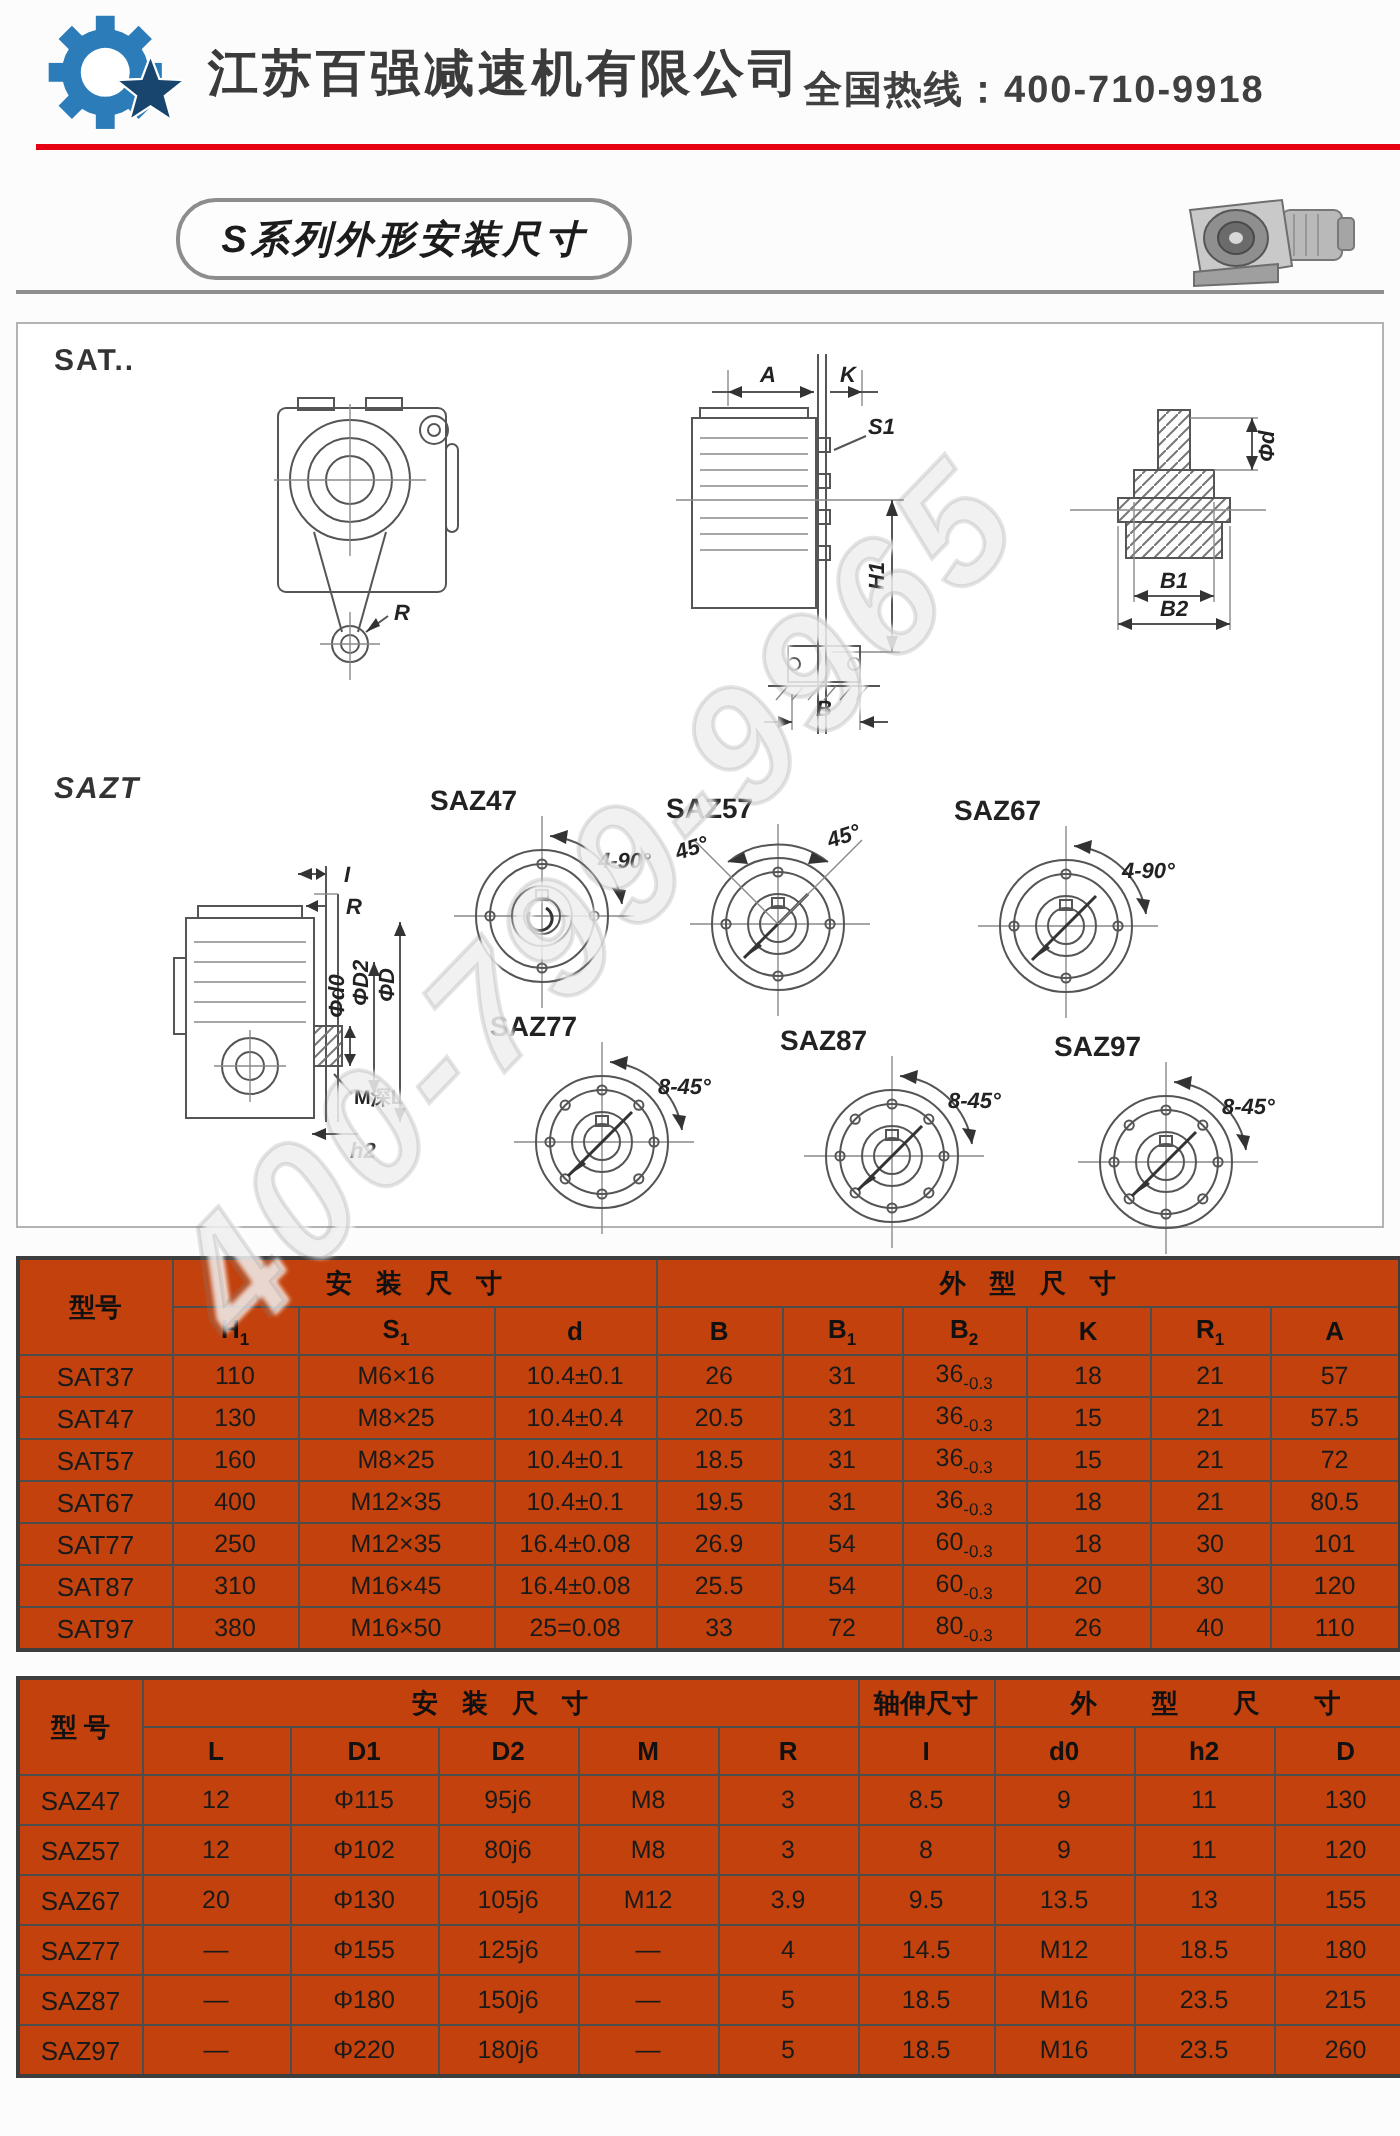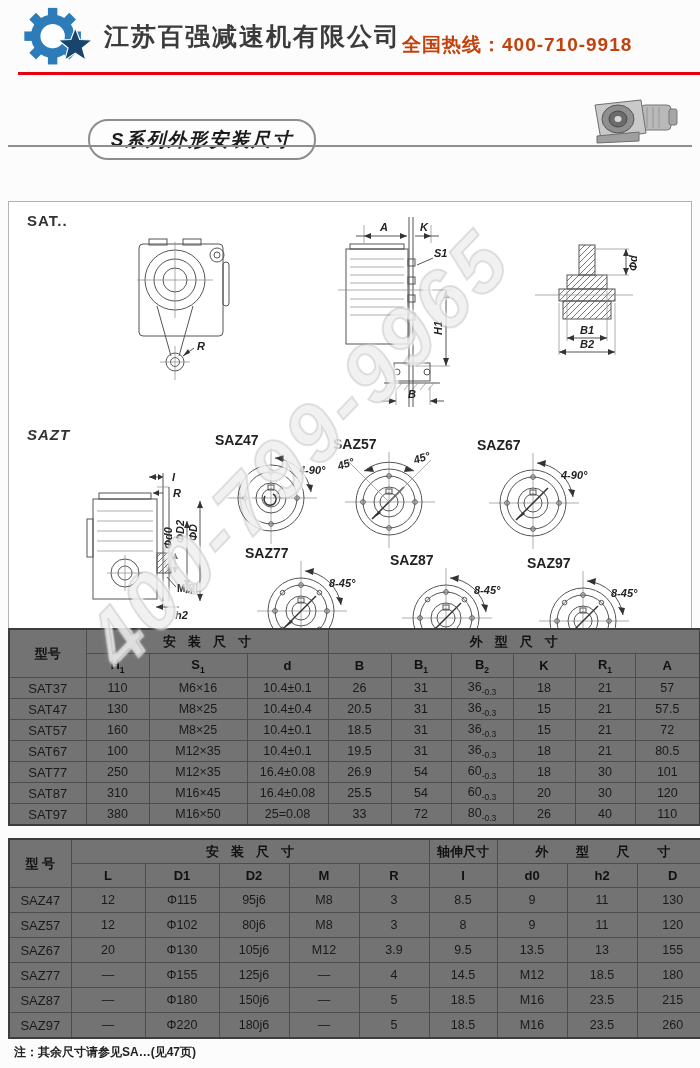--- a/index.html
+++ b/index.html
@@ -1,30 +1,30 @@
 <!DOCTYPE html>
 <html><head>
 <meta charset="utf-8">
 <style>
   html,body{margin:0;padding:0;background:#e9e9e9;}
   .page{position:relative;width:700px;height:1068px;margin:0 auto;background:#fcfcfc;
         font-family:"Liberation Sans",sans-serif;overflow:hidden;color:#222;}
   
   .logo{position:absolute;left:20px;top:6px;width:86px;height:66px;}
   .company{position:absolute;left:104px;top:20px;font-size:25px;font-weight:bold;color:#3b3b3b;letter-spacing:2px;}
-  .hotline{position:absolute;left:402px;top:32px;font-size:19px;font-weight:bold;color:#c2410c;letter-spacing:1px;}
+  .hotline{position:absolute;left:402px;top:32px;font-size:19px;font-weight:bold;color:#404040;letter-spacing:1px;}
   .redline{position:absolute;left:18px;top:72px;width:682px;height:3px;background:#e60012;}
   
   .badge{position:absolute;left:88px;top:99px;width:224px;height:37px;border:2px solid #8d8d8d;border-radius:20px;
-         background:#fdfdfd;display:flex;align-items:center;justify-content:center;margin-top:20px;}
+         background:#fdfdfd;display:flex;align-items:center;justify-content:center;}
   .badge span{font-size:19px;font-weight:bold;font-style:italic;color:#1c1c1c;letter-spacing:2px;}
   .product{position:absolute;left:585px;top:93px;width:100px;height:53px;}
   .grayline{position:absolute;left:8px;top:145px;width:684px;height:2px;background:#8e8e8e;}
   
-  .panel{position:absolute;left:8px;top:161px;width:682px;height:451px;border:1px solid #b3b3b3;background:#ffffff;margin-top:40px;}
+  .panel{position:absolute;left:8px;top:161px;width:682px;height:451px;border:1px solid #b3b3b3;background:#ffffff;}
   .seclabel{position:absolute;font-size:15px;font-weight:bold;color:#333;letter-spacing:1px;}
   .lab-sat{left:18px;top:10px;}
   .lab-sazt{left:18px;top:224px;font-style:italic;}
   .dwg{position:absolute;}
   .dA{left:122px;top:32px;}  .dB{left:325px;top:9px;}  .dC{left:520px;top:39px;}  .dD{left:70px;top:259px;}
   .flange{position:absolute;width:155px;height:115px;}
   .f0{left:200px;top:232px;} .f1{left:318px;top:236px;} .f2{left:462px;top:237px;}
   .f3{left:230px;top:345px;} .f4{left:375px;top:352px;} .f5{left:512px;top:355px;}
   .flabel{position:absolute;left:6px;top:-2px;font-size:14px;font-weight:bold;color:#222;}
   .flange svg{position:absolute;left:0;top:0;}
@@ -35,21 +35,21 @@
   .fil{fill:#333;stroke:none;}
   text.dim{font-family:"Liberation Sans",sans-serif;font-size:11px;font-weight:bold;font-style:italic;fill:#222;}
   text.cnd{font-family:"Liberation Sans",sans-serif;font-size:10px;font-weight:bold;fill:#222;}
   
   .wm{position:absolute;left:100px;top:608px;width:760px;z-index:30;pointer-events:none;
       transform:rotate(-46deg);transform-origin:0 50%;
       font-size:82px;font-weight:bold;font-style:italic;letter-spacing:5px;
       color:rgba(120,120,120,0.10);-webkit-text-stroke:2px rgba(130,130,130,0.22);
       text-shadow:2px 2px 2px rgba(255,255,255,0.85);}
   
-  table{position:absolute;left:8px;border-collapse:collapse;table-layout:fixed;width:684px;background:#737373;}
+  table{position:absolute;left:8px;border-collapse:collapse;table-layout:fixed;width:684px;background:#c2410c;}
   .t1{top:628px;} .t2{top:838px;}
   table{border:2px solid #3d3d3d;}
   th,td{border:1px solid #4d4d4d;text-align:center;vertical-align:middle;padding:0;white-space:nowrap;overflow:hidden;}
   th{font-size:13px;font-weight:bold;color:#111;}
   .t1 th{height:23px;} .t1 td{height:20px;}
   .t2 th{height:23px;} .t2 td{height:24px;}
   td{font-size:12.5px;color:#1a1a1a;}
   td.model{font-weight:normal;font-size:13px;}
   th.grp{letter-spacing:12px;text-indent:12px;}
   sub.tsub{font-size:8.5px;}
@@ -486,21 +486,21 @@
           <td>10.4±0.1</td>
           <td>18.5</td>
           <td>31</td>
           <td><span>36</span><sub class="tsub">-0.3</sub></td>
           <td>15</td>
           <td>21</td>
           <td>72</td>
         </tr>
         <tr>
           <td class="model">SAT67</td>
-          <td>100</td>
+          <td>400</td>
           <td>M12×35</td>
           <td>10.4±0.1</td>
           <td>19.5</td>
           <td>31</td>
           <td><span>36</span><sub class="tsub">-0.3</sub></td>
           <td>18</td>
           <td>21</td>
           <td>80.5</td>
         </tr>
         <tr>
@@ -643,14 +643,13 @@
           <td>—</td>
           <td>5</td>
           <td>18.5</td>
           <td>M16</td>
           <td>23.5</td>
           <td>260</td>
         </tr>
       </tbody>
     </table>
 
-  <div class="note">注：其余尺寸请参见SA…(见47页)</div>
 </div>
 
 </body></html>

